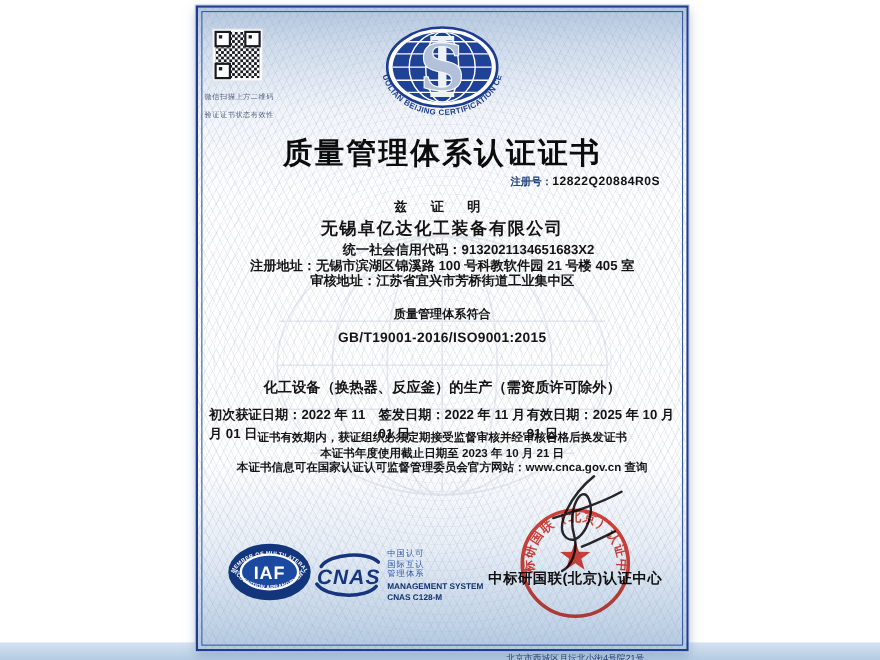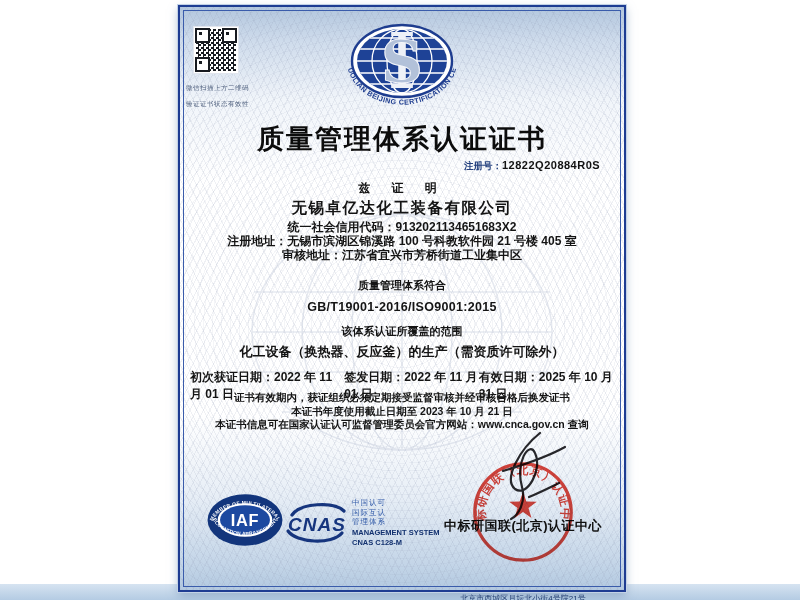--- a/index.html
+++ b/index.html
@@ -29,21 +29,21 @@
   .qr .f1{left:1px;top:1px}.qr .f2{right:1px;top:1px}.qr .f3{left:1px;bottom:1px}
   .qr-cap{position:absolute;left:6px;width:100px;font-size:6.5px;letter-spacing:.5px;
     color:#4e5f7d;text-align:left;}
   
   .title{top:114px;font-size:27px;letter-spacing:2px;font-weight:bold;color:#0c0c0c;text-align:center;}
   .regline{position:absolute;left:268px;top:148px;white-space:nowrap;padding-left:16px;}
   .regline .lab{font-size:9.5px;color:#23407e;font-weight:bold;}
   .regline .val{font-size:11px;color:#111;font-weight:bold;letter-spacing:.5px;}
   .certify{top:173px;font-size:12px;letter-spacing:9px;font-weight:bold;}
   .company{top:191px;font-size:15.5px;letter-spacing:1.5px;font-weight:bold;}
-  .code{top:212px;font-size:12px;font-weight:bold;}
+  .code{top:212px;font-size:12px;font-weight:bold;margin-left:24px;}
   .addr1{top:226px;font-size:12px;font-weight:bold;}
   .addr2{top:240px;font-size:12px;font-weight:bold;}
   .conform{top:271px;font-size:11px;font-weight:bold;}
   .standard{top:293px;font-size:12.5px;font-weight:bold;letter-spacing:.3px;}
   .scopelab{top:317px;font-size:11px;font-weight:bold;}
   .scope{top:336px;font-size:13px;font-weight:bold;}
   .dates{position:absolute;top:362px;left:10px;right:10px;display:flex;
     justify-content:space-between;font-size:12px;font-weight:bold;color:#141414;}
   .note1{top:384px;font-size:10.5px;font-weight:bold;text-align:center;}
   .note2{top:398px;font-size:10.5px;font-weight:bold;}
@@ -121,21 +121,20 @@
   </div>
 
   <div class="t certify">兹 证 明</div>
   <div class="t company">无锡卓亿达化工装备有限公司</div>
   <div class="t code">统一社会信用代码：9132021134651683X2</div>
   <div class="t addr1">注册地址：无锡市滨湖区锦溪路 100 号科教软件园 21 号楼 405 室</div>
   <div class="t conform">质量管理体系符合</div>
 
   <div class="t addr2">审核地址：江苏省宜兴市芳桥街道工业集中区</div>
   <div class="t standard">GB/T19001-2016/ISO9001:2015</div>
-  <div class="t scopelab">该体系认证所覆盖的范围</div>
   <div class="t scope">化工设备（换热器、反应釜）的生产（需资质许可除外）</div>
 
   <div class="dates">
     <span>初次获证日期：2022 年 11 月 01 日</span>
     <span>签发日期：2022 年 11 月 01 日</span>
     <span>有效日期：2025 年 10 月 31 日</span>
   </div>
 
   <div class="t note1">证书有效期内，获证组织必须定期接受监督审核并经审核合格后换发证书</div>
   <div class="t note2">本证书年度使用截止日期至 2023 年 10 月 21 日</div>

